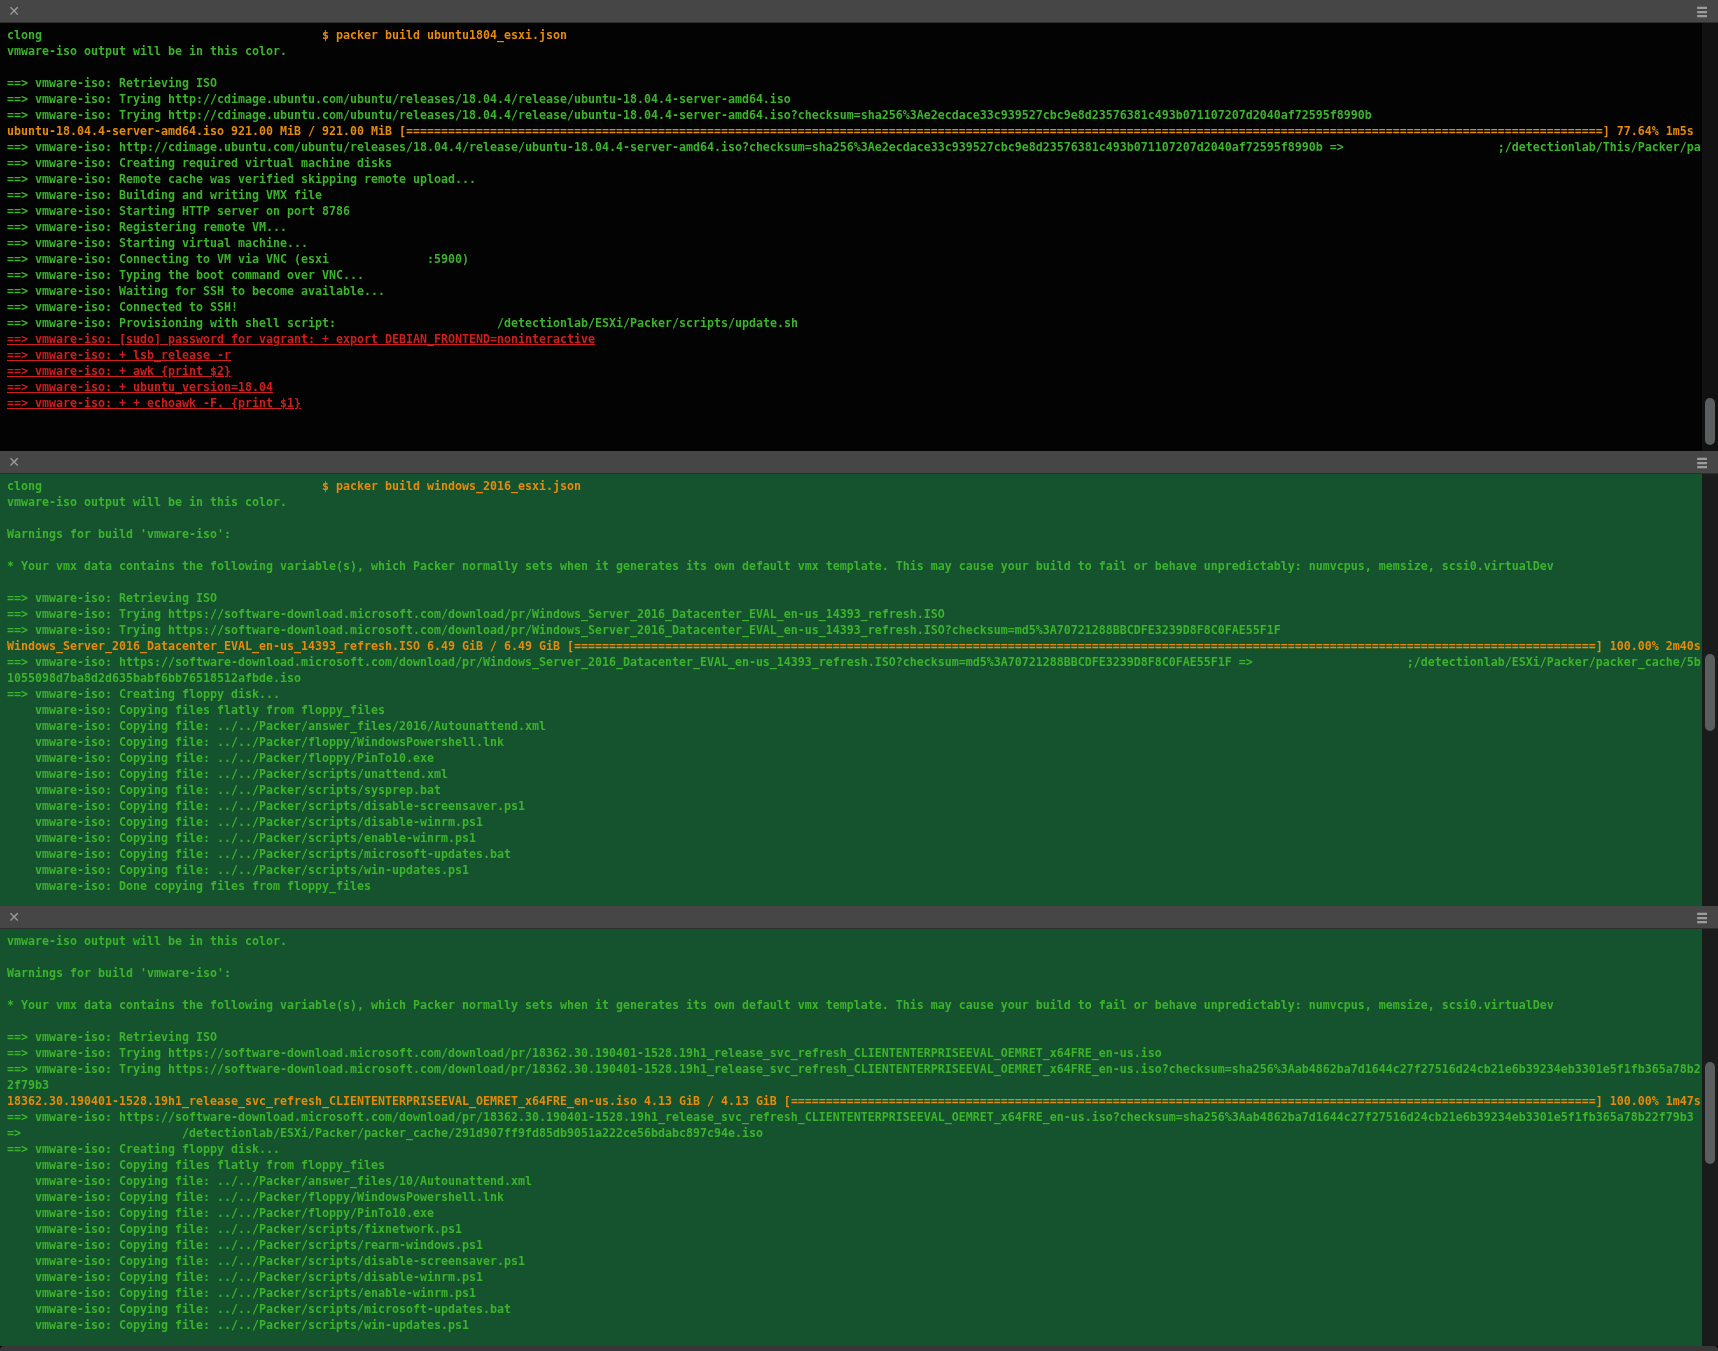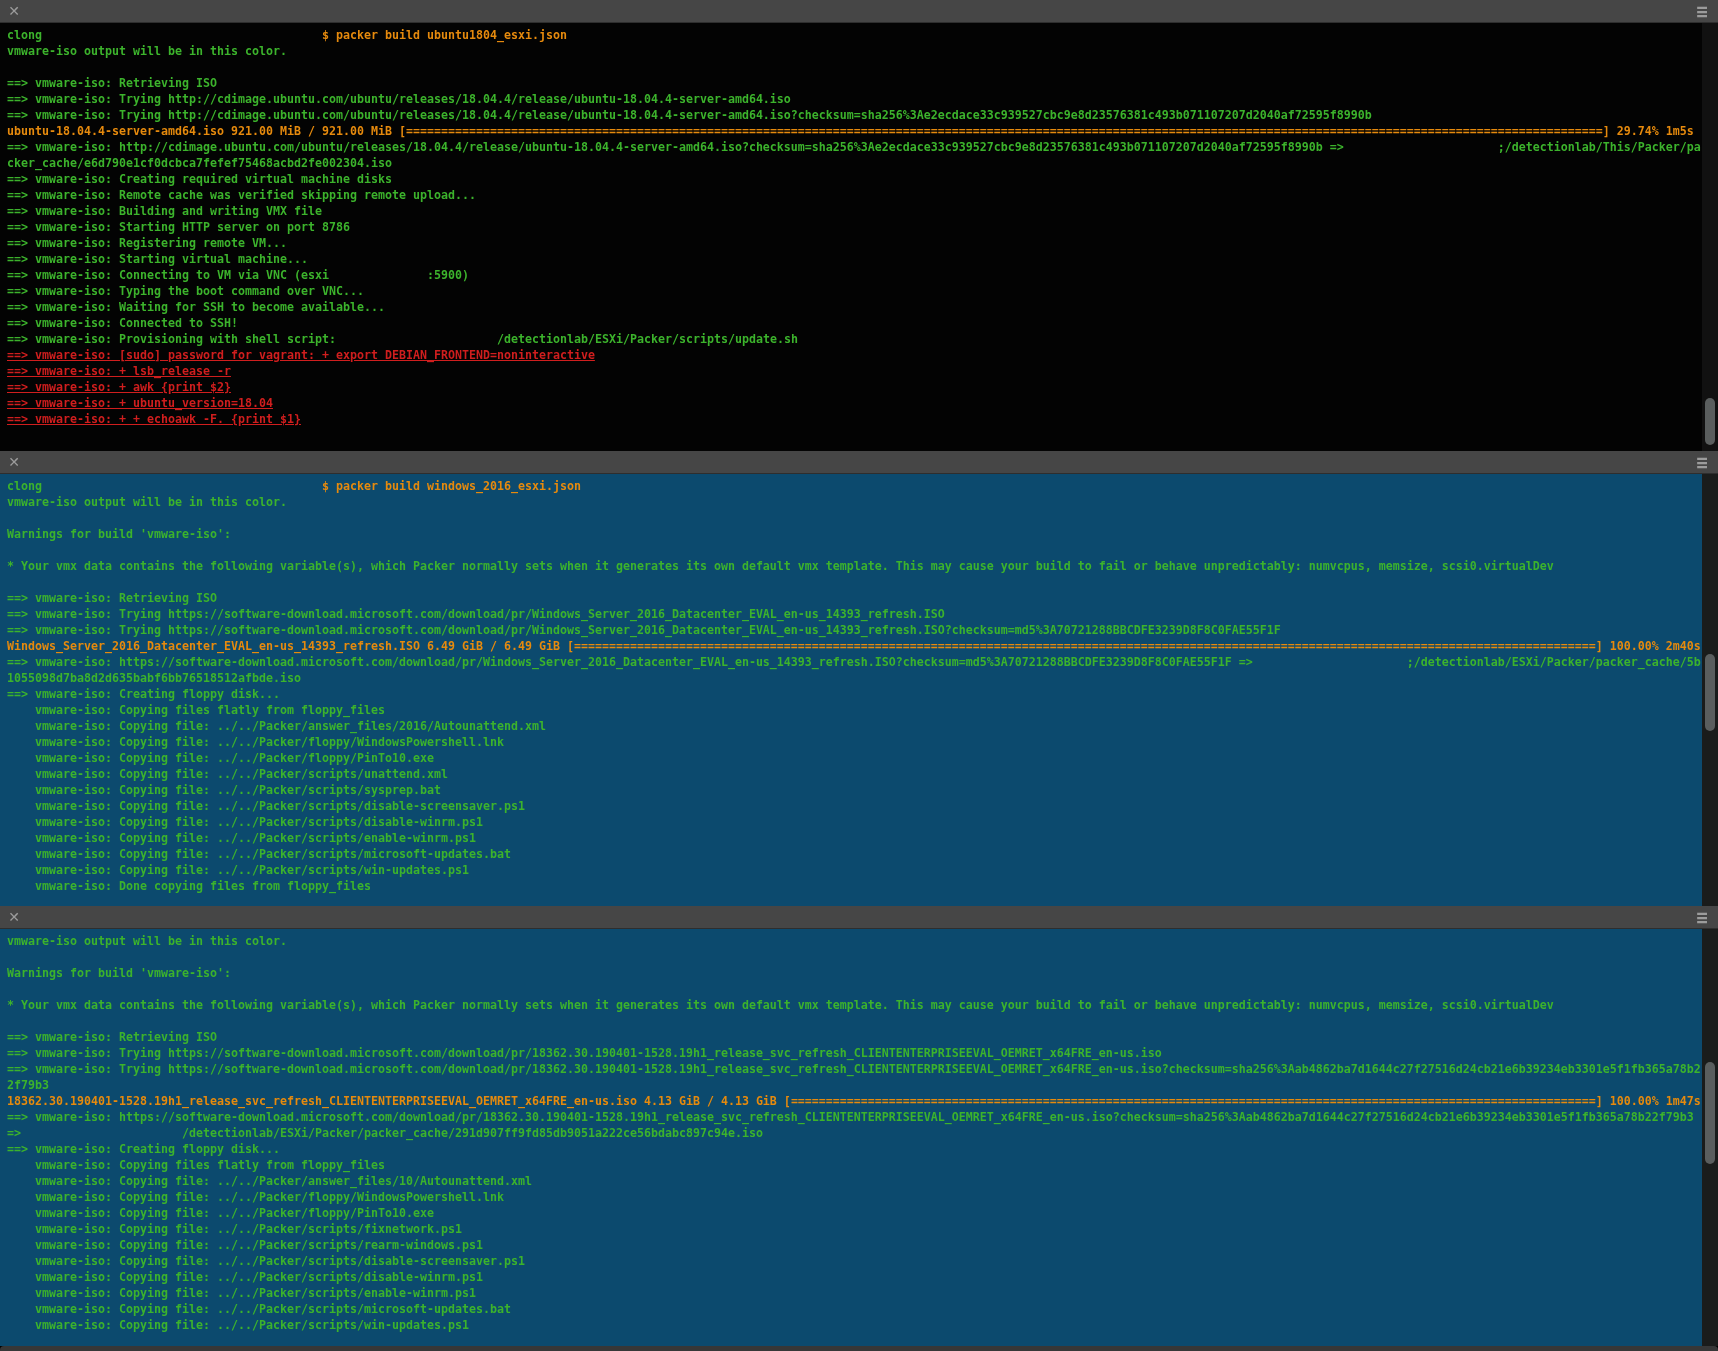--- a/index.html
+++ b/index.html
@@ -20,21 +20,21 @@
     color:#9c9c9c; font-size:19px; line-height:14px; font-weight:bold;
     width:20px; text-align:center; cursor:default;
   }
 
   .content {
     position:relative; overflow:hidden;
     font-size:11.63px; font-weight:bold; line-height:16px;
     padding:4px 0 0 7px;
   }
   .content.focused { background:#030303; }
-  .content.unfocused { background:#0c4a6e; }
+  .content.unfocused { background:#14532d; }
   .pane1-content { flex:0 0 428px; }
   .pane2-content { flex:0 0 432px; }
   .pane3-content { flex:0 0 417px; }
 
   .line { height:16px; white-space:pre; overflow:hidden; }
   .g { color:#3cb32c; }
   .o { color:#e68a0d; }
   .r { color:#d01e1e;text-decoration:underline; }
 
   .scroll-track {
@@ -60,23 +60,22 @@
   <div class="content focused pane1-content">
     <div class="scroll-track">
       <div class="scroll-thumb" style="top: 375px; height: 47px;"></div>
     </div>
   <div class="line"><span class="g">clong</span><span>                                        </span><span class="o">$ packer build ubuntu1804_esxi.json</span></div>
       <div class="line"><span class="g">vmware-iso output will be in this color.</span></div>
       <div class="line"></div>
       <div class="line"><span class="g">==&gt; vmware-iso: Retrieving ISO</span></div>
       <div class="line"><span class="g">==&gt; vmware-iso: Trying http://cdimage.ubuntu.com/ubuntu/releases/18.04.4/release/ubuntu-18.04.4-server-amd64.iso</span></div>
       <div class="line"><span class="g">==&gt; vmware-iso: Trying http://cdimage.ubuntu.com/ubuntu/releases/18.04.4/release/ubuntu-18.04.4-server-amd64.iso?checksum=sha256%3Ae2ecdace33c939527cbc9e8d23576381c493b071107207d2040af72595f8990b</span></div>
-      <div class="line"><span class="o">ubuntu-18.04.4-server-amd64.iso 921.00 MiB / 921.00 MiB [</span><span class="o">===========================================================================================================================================================================</span><span class="o">] 29.74% 1m5s</span></div>
+      <div class="line"><span class="o">ubuntu-18.04.4-server-amd64.iso 921.00 MiB / 921.00 MiB [</span><span class="o">===========================================================================================================================================================================</span><span class="o">] 77.64% 1m5s</span></div>
       <div class="line"><span class="g">==&gt; vmware-iso: http://cdimage.ubuntu.com/ubuntu/releases/18.04.4/release/ubuntu-18.04.4-server-amd64.iso?checksum=sha256%3Ae2ecdace33c939527cbc9e8d23576381c493b071107207d2040af72595f8990b =&gt;</span><span>                      </span><span class="g">;/detectionlab/This/Packer/pa</span></div>
-      <div class="line"><span class="g">cker_cache/e6d790e1cf0dcbca7fefef75468acbd2fe002304.iso</span></div>
       <div class="line"><span class="g">==&gt; vmware-iso: Creating required virtual machine disks</span></div>
       <div class="line"><span class="g">==&gt; vmware-iso: Remote cache was verified skipping remote upload...</span></div>
       <div class="line"><span class="g">==&gt; vmware-iso: Building and writing VMX file</span></div>
       <div class="line"><span class="g">==&gt; vmware-iso: Starting HTTP server on port 8786</span></div>
       <div class="line"><span class="g">==&gt; vmware-iso: Registering remote VM...</span></div>
       <div class="line"><span class="g">==&gt; vmware-iso: Starting virtual machine...</span></div>
       <div class="line"><span class="g">==&gt; vmware-iso: Connecting to VM via VNC (esxi</span><span>              </span><span class="g">:5900)</span></div>
       <div class="line"><span class="g">==&gt; vmware-iso: Typing the boot command over VNC...</span></div>
       <div class="line"><span class="g">==&gt; vmware-iso: Waiting for SSH to become available...</span></div>
       <div class="line"><span class="g">==&gt; vmware-iso: Connected to SSH!</span></div>

